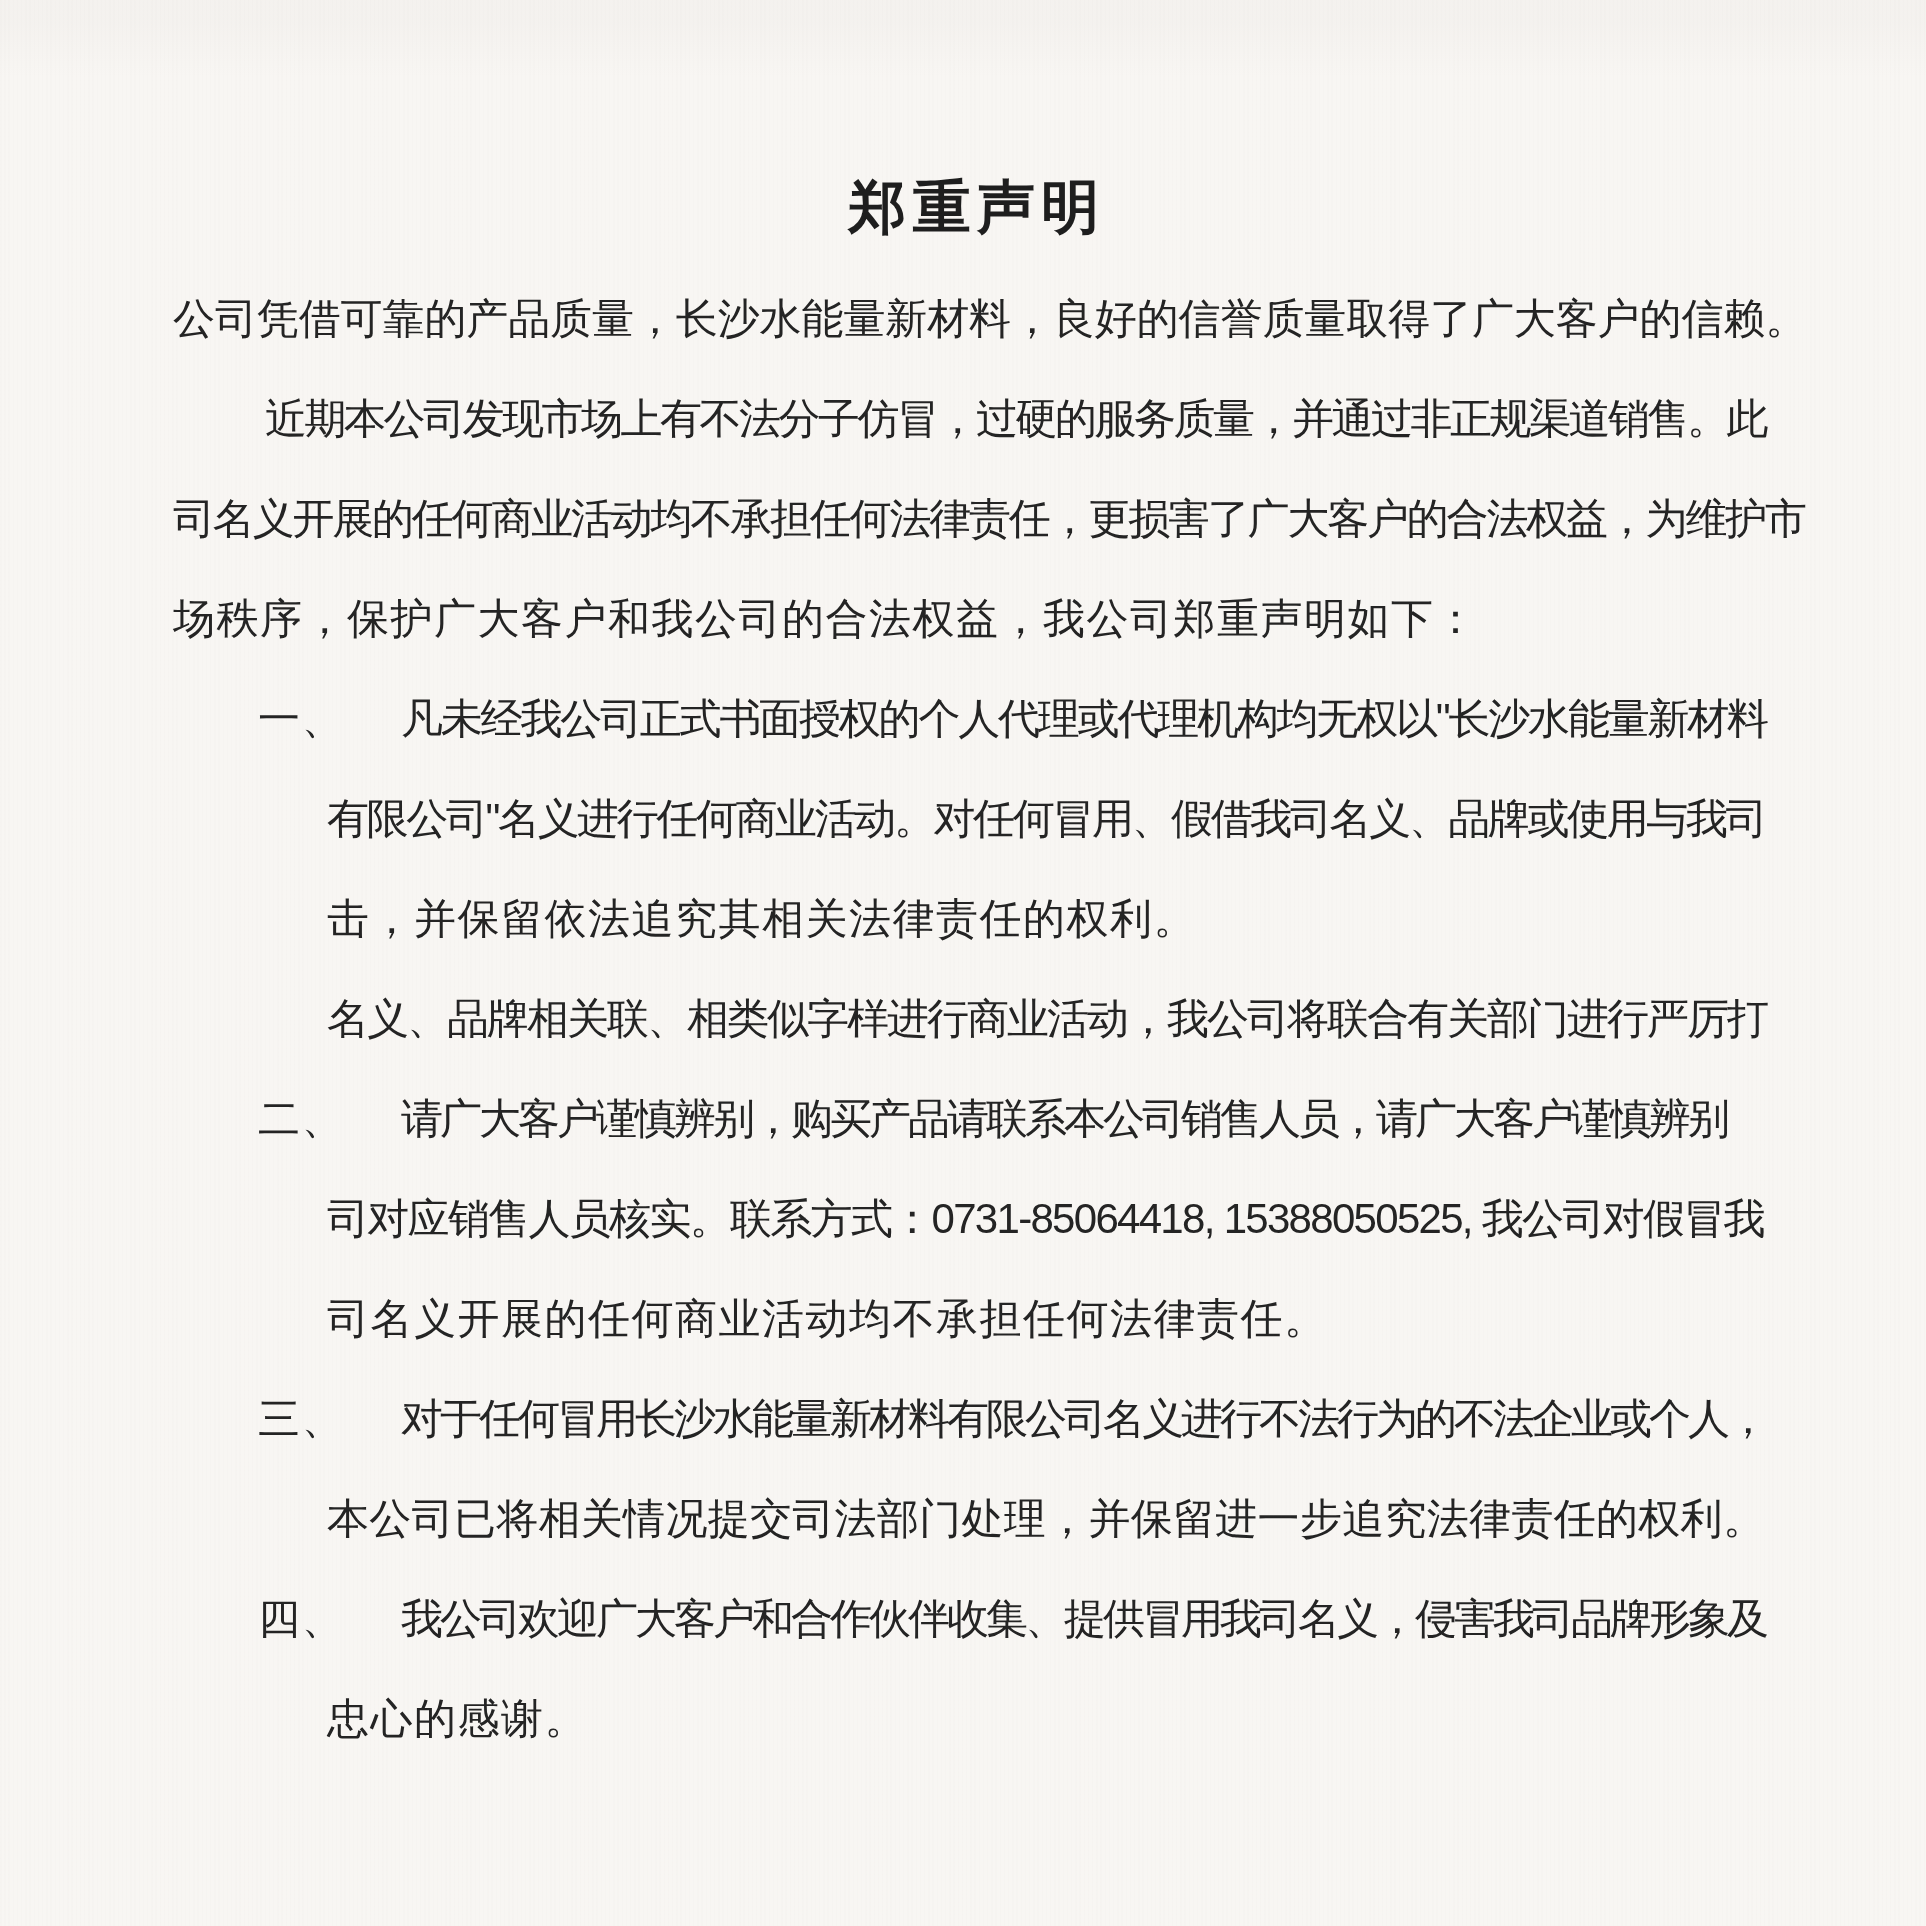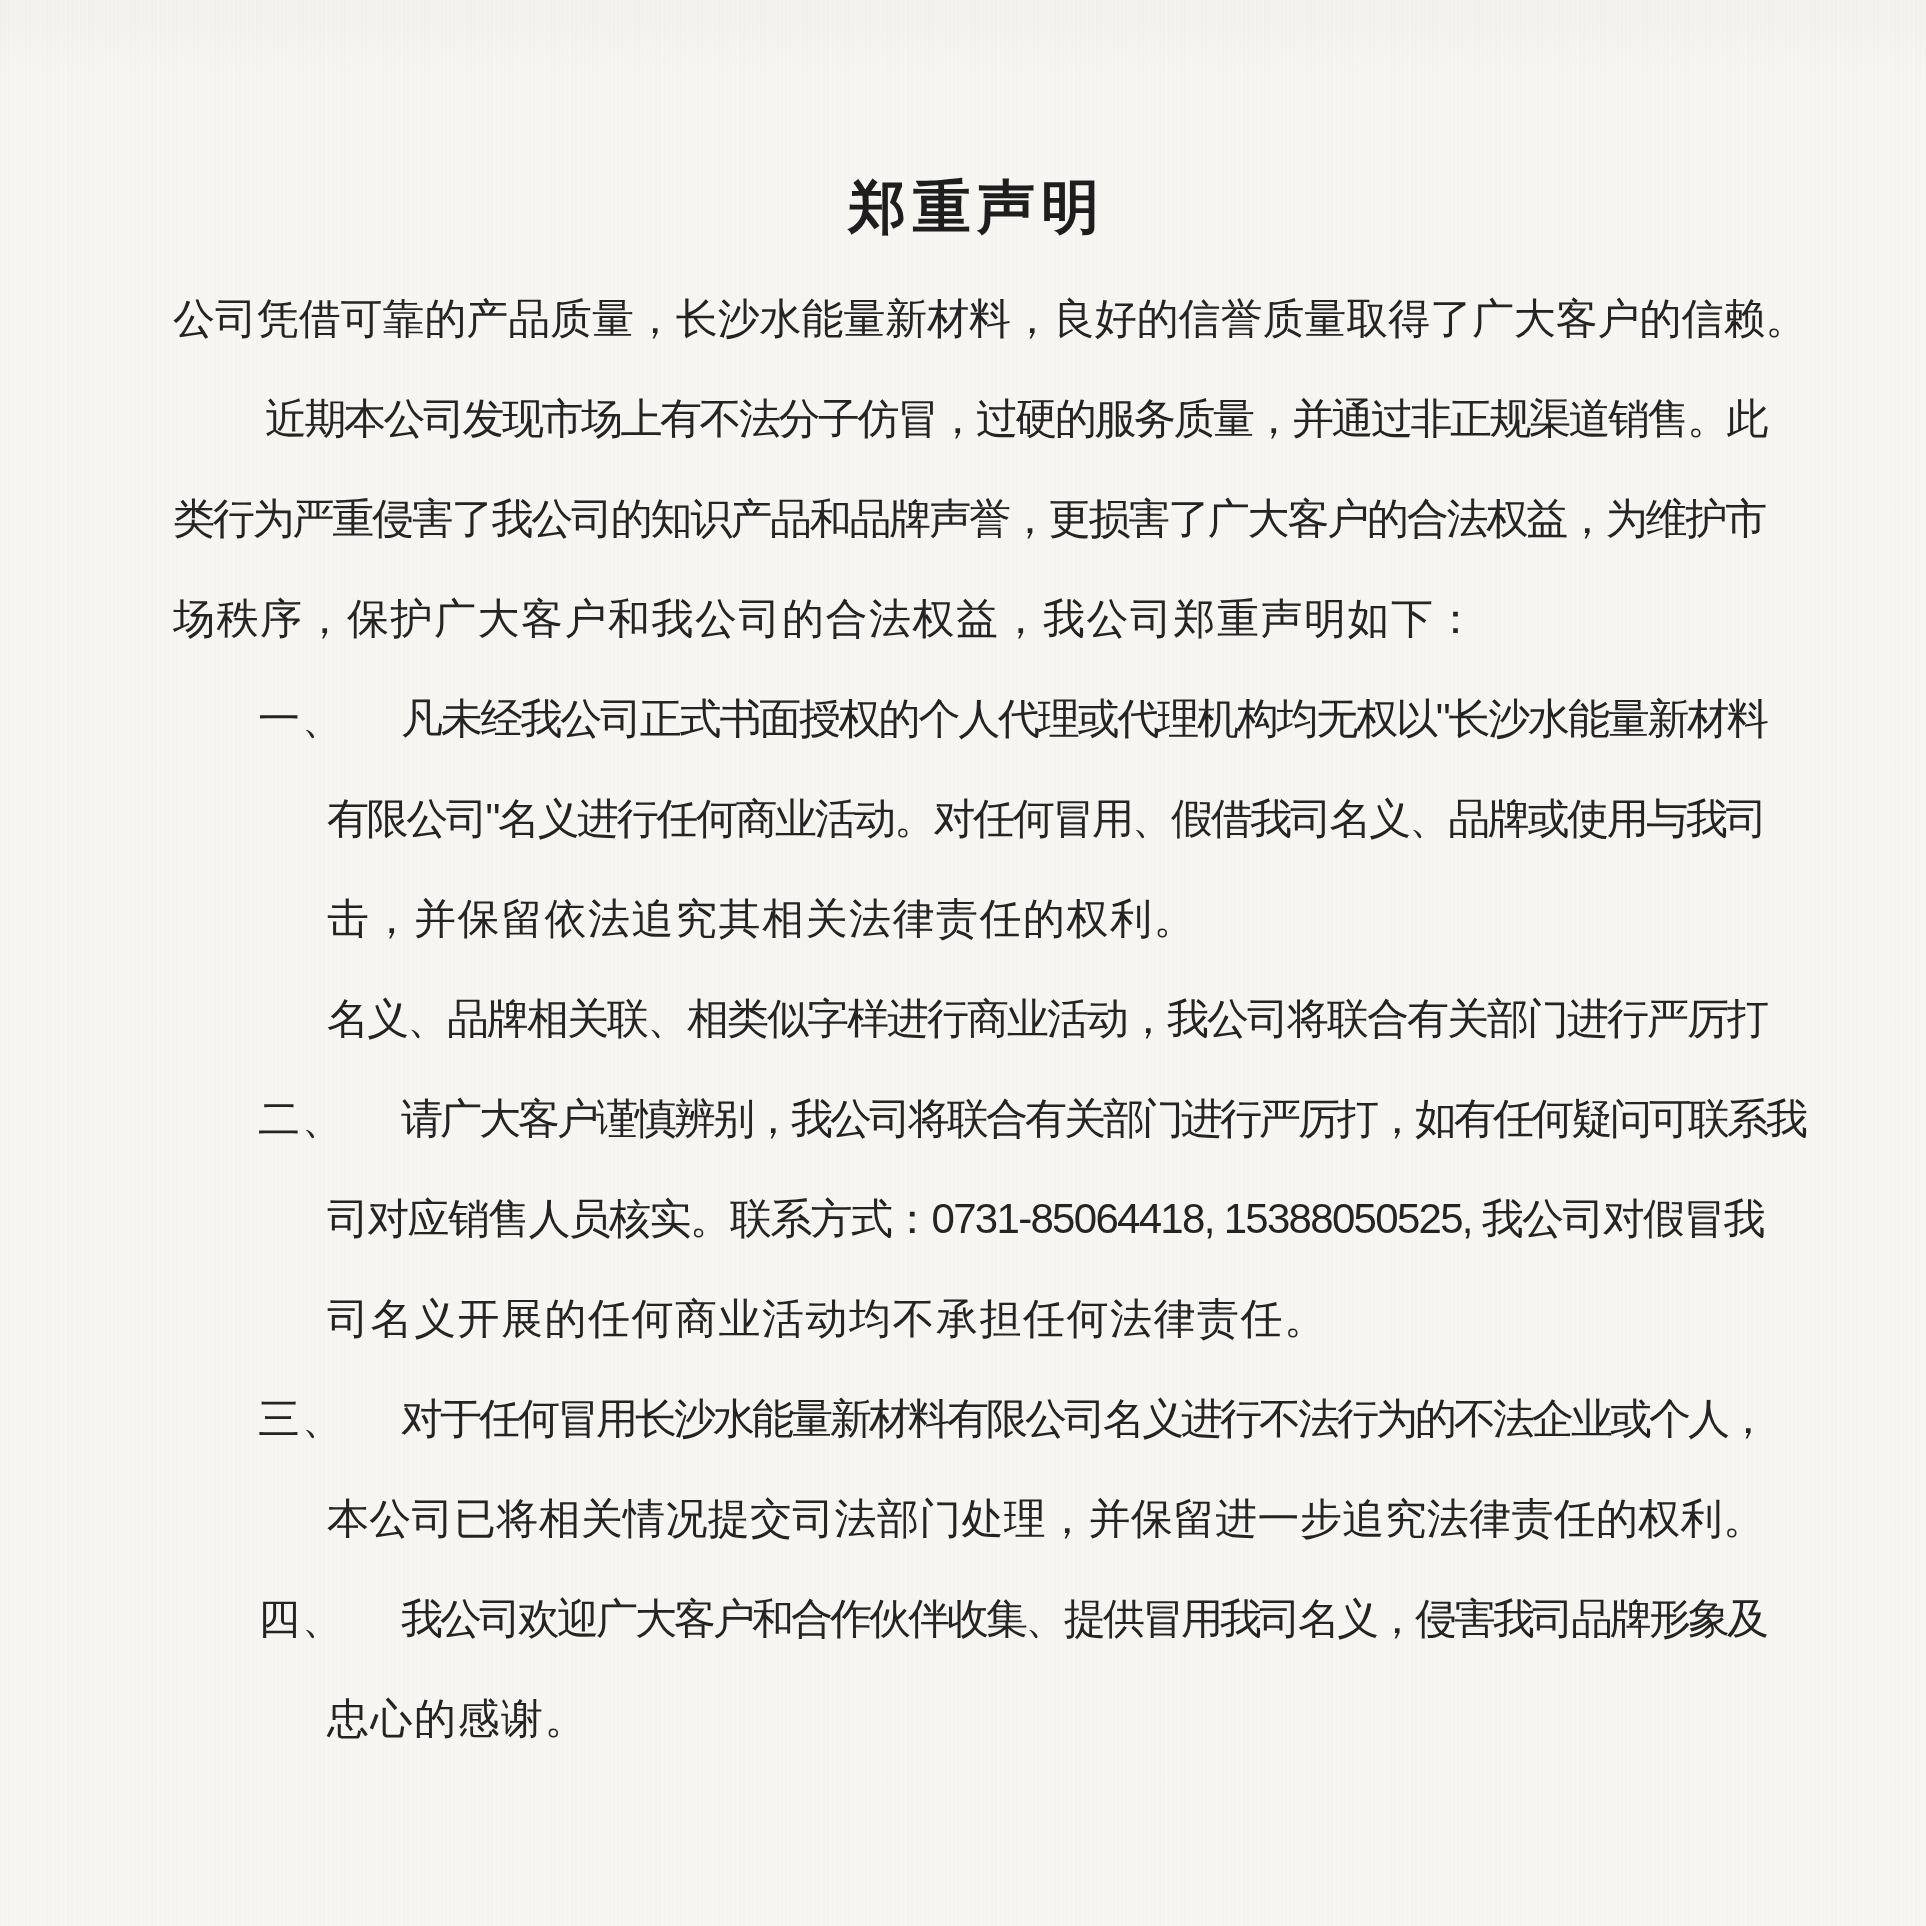--- a/index.html
+++ b/index.html
@@ -60,27 +60,27 @@
 </head>
 <body>
 
 <div class="page">
 
   <h1 class="title">郑重声明</h1>
 
   <div class="body" id="doc-lines">
       <div class="line p-cont"><span class="lt" style="letter-spacing: -0.1px;">公司凭借可靠的产品质量，长沙水能量新材料，良好的信誉质量取得了广大客户的信赖。</span></div>
       <div class="line p-first"><span class="lt" style="letter-spacing: -2.5px;">近期本公司发现市场上有不法分子仿冒，过硬的服务质量，并通过非正规渠道销售。此</span></div>
-      <div class="line p-cont"><span class="lt" style="letter-spacing: -2.2px;">类行为严重侵害了我公司的知识产品和品牌声誉，更损害了广大客户的合法权益，为维护市</span></div>
+      <div class="line p-cont"><span class="lt" style="letter-spacing: -2.2px;">司名义开展的任何商业活动均不承担任何法律责任，更损害了广大客户的合法权益，为维护市</span></div>
       <div class="line p-cont"><span class="lt">场秩序，保护广大客户和我公司的合法权益，我公司郑重声明如下：</span></div>
       <div class="line item-first"><span class="lbl">一、</span><span class="lt" style="letter-spacing: -2.2px;">凡未经我公司正式书面授权的个人代理或代理机构均无权以"长沙水能量新材料</span></div>
       <div class="line item-cont"><span class="lt" style="letter-spacing: -2.4px;">有限公司"名义进行任何商业活动。对任何冒用、假借我司名义、品牌或使用与我司</span></div>
       <div class="line item-cont"><span class="lt">击，并保留依法追究其相关法律责任的权利。</span></div>
       <div class="line item-cont"><span class="lt" style="letter-spacing: -2px;">名义、品牌相关联、相类似字样进行商业活动，我公司将联合有关部门进行严厉打</span></div>
-      <div class="line item-first"><span class="lbl">二、</span><span class="lt" style="letter-spacing: -3px;">请广大客户谨慎辨别，我公司将联合有关部门进行严厉打，如有任何疑问可联系我</span></div>
+      <div class="line item-first"><span class="lbl">二、</span><span class="lt" style="letter-spacing: -3px;">请广大客户谨慎辨别，购买产品请联系本公司销售人员，请广大客户谨慎辨别</span></div>
       <div class="line item-cont"><span class="lt" style="letter-spacing: -1.7px;">司对应销售人员核实。联系方式：0731-85064418, 15388050525, 我公司对假冒我</span></div>
       <div class="line item-cont"><span class="lt">司名义开展的任何商业活动均不承担任何法律责任。</span></div>
       <div class="line item-first"><span class="lbl">三、</span><span class="lt" style="letter-spacing: -3px;">对于任何冒用长沙水能量新材料有限公司名义进行不法行为的不法企业或个人，</span></div>
       <div class="line item-cont"><span class="lt" style="letter-spacing: 0.3px; text-align: center;">本公司已将相关情况提交司法部门处理，并保留进一步追究法律责任的权利。</span></div>
       <div class="line item-first"><span class="lbl">四、</span><span class="lt" style="letter-spacing: -3px;">我公司欢迎广大客户和合作伙伴收集、提供冒用我司名义，侵害我司品牌形象及</span></div>
       <div class="line item-cont"><span class="lt">忠心的感谢。</span></div>
     </div>
 
 </div>
 

